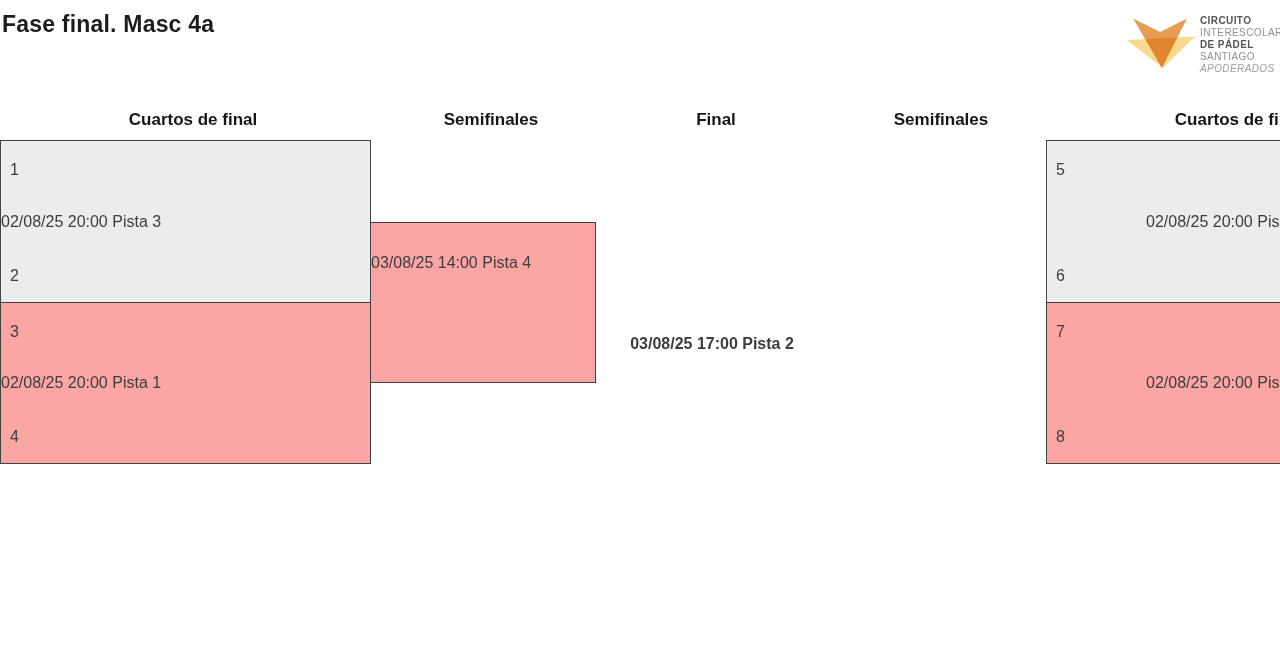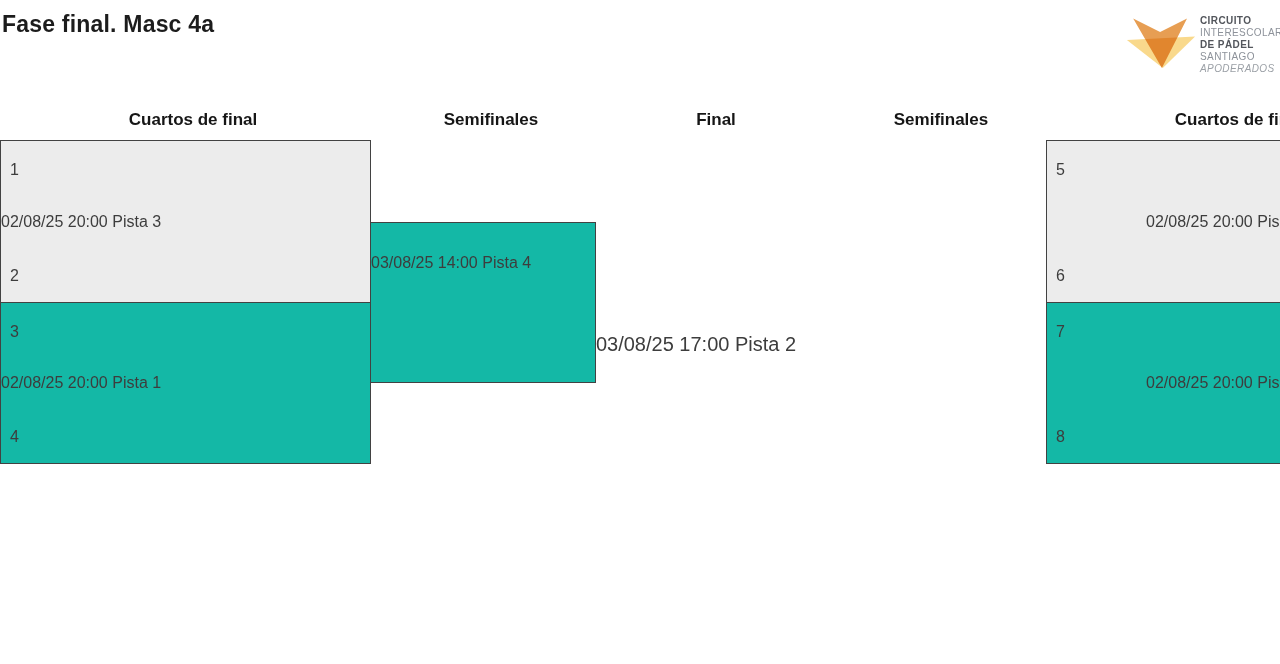--- a/index.html
+++ b/index.html
@@ -46,21 +46,21 @@
   .rh-1 { left: 185px; }
   .rh-2 { left: 483px; }
   .rh-3 { left: 708px; }
   .rh-4 { left: 933px; }
   .rh-5 { left: 1231px; }
 
   
   .match-box {
     position: absolute;
     border: 1px solid #424242;
-    background: #14b8a6;
+    background: #fca5a5;
   }
   .match-box.highlight { background: #ececec; }
 
   .box-qf-left-top     { left: 0px;    top: 140px; width: 371px; height: 163px; }
   .box-qf-left-bottom  { left: 0px;    top: 302px; width: 371px; height: 162px; }
   .box-sf-left         { left: 370px;  top: 222px; width: 226px; height: 161px; }
   .box-sf-right        { left: 821px;  top: 222px; width: 226px; height: 161px; }
   .box-qf-right-top    { left: 1046px; top: 140px; width: 371px; height: 163px; }
   .box-qf-right-bottom { left: 1046px; top: 302px; width: 371px; height: 162px; }
 
@@ -88,26 +88,27 @@
     top: 31px;
     transform: none;
   }
   .match-info.clip-left {
     left: 99px; right: auto;
     text-align: right;
   }
 
   .final-info {
     position: absolute;
-    left: 696px;
+    left: 712px;
     top: 344px;
     transform: translate(-50%, -50%);
-    font-size: 20px;
+    font-size: 16px;
     color: #3d3d3d;
     white-space: nowrap;
+    font-weight: bold;
   }
 </style>
 </head>
 <body>
 
 <div class="page">
 
   <div class="title-block">
     <div class="title-line">Fase final. Masc 4a</div>
   </div>

